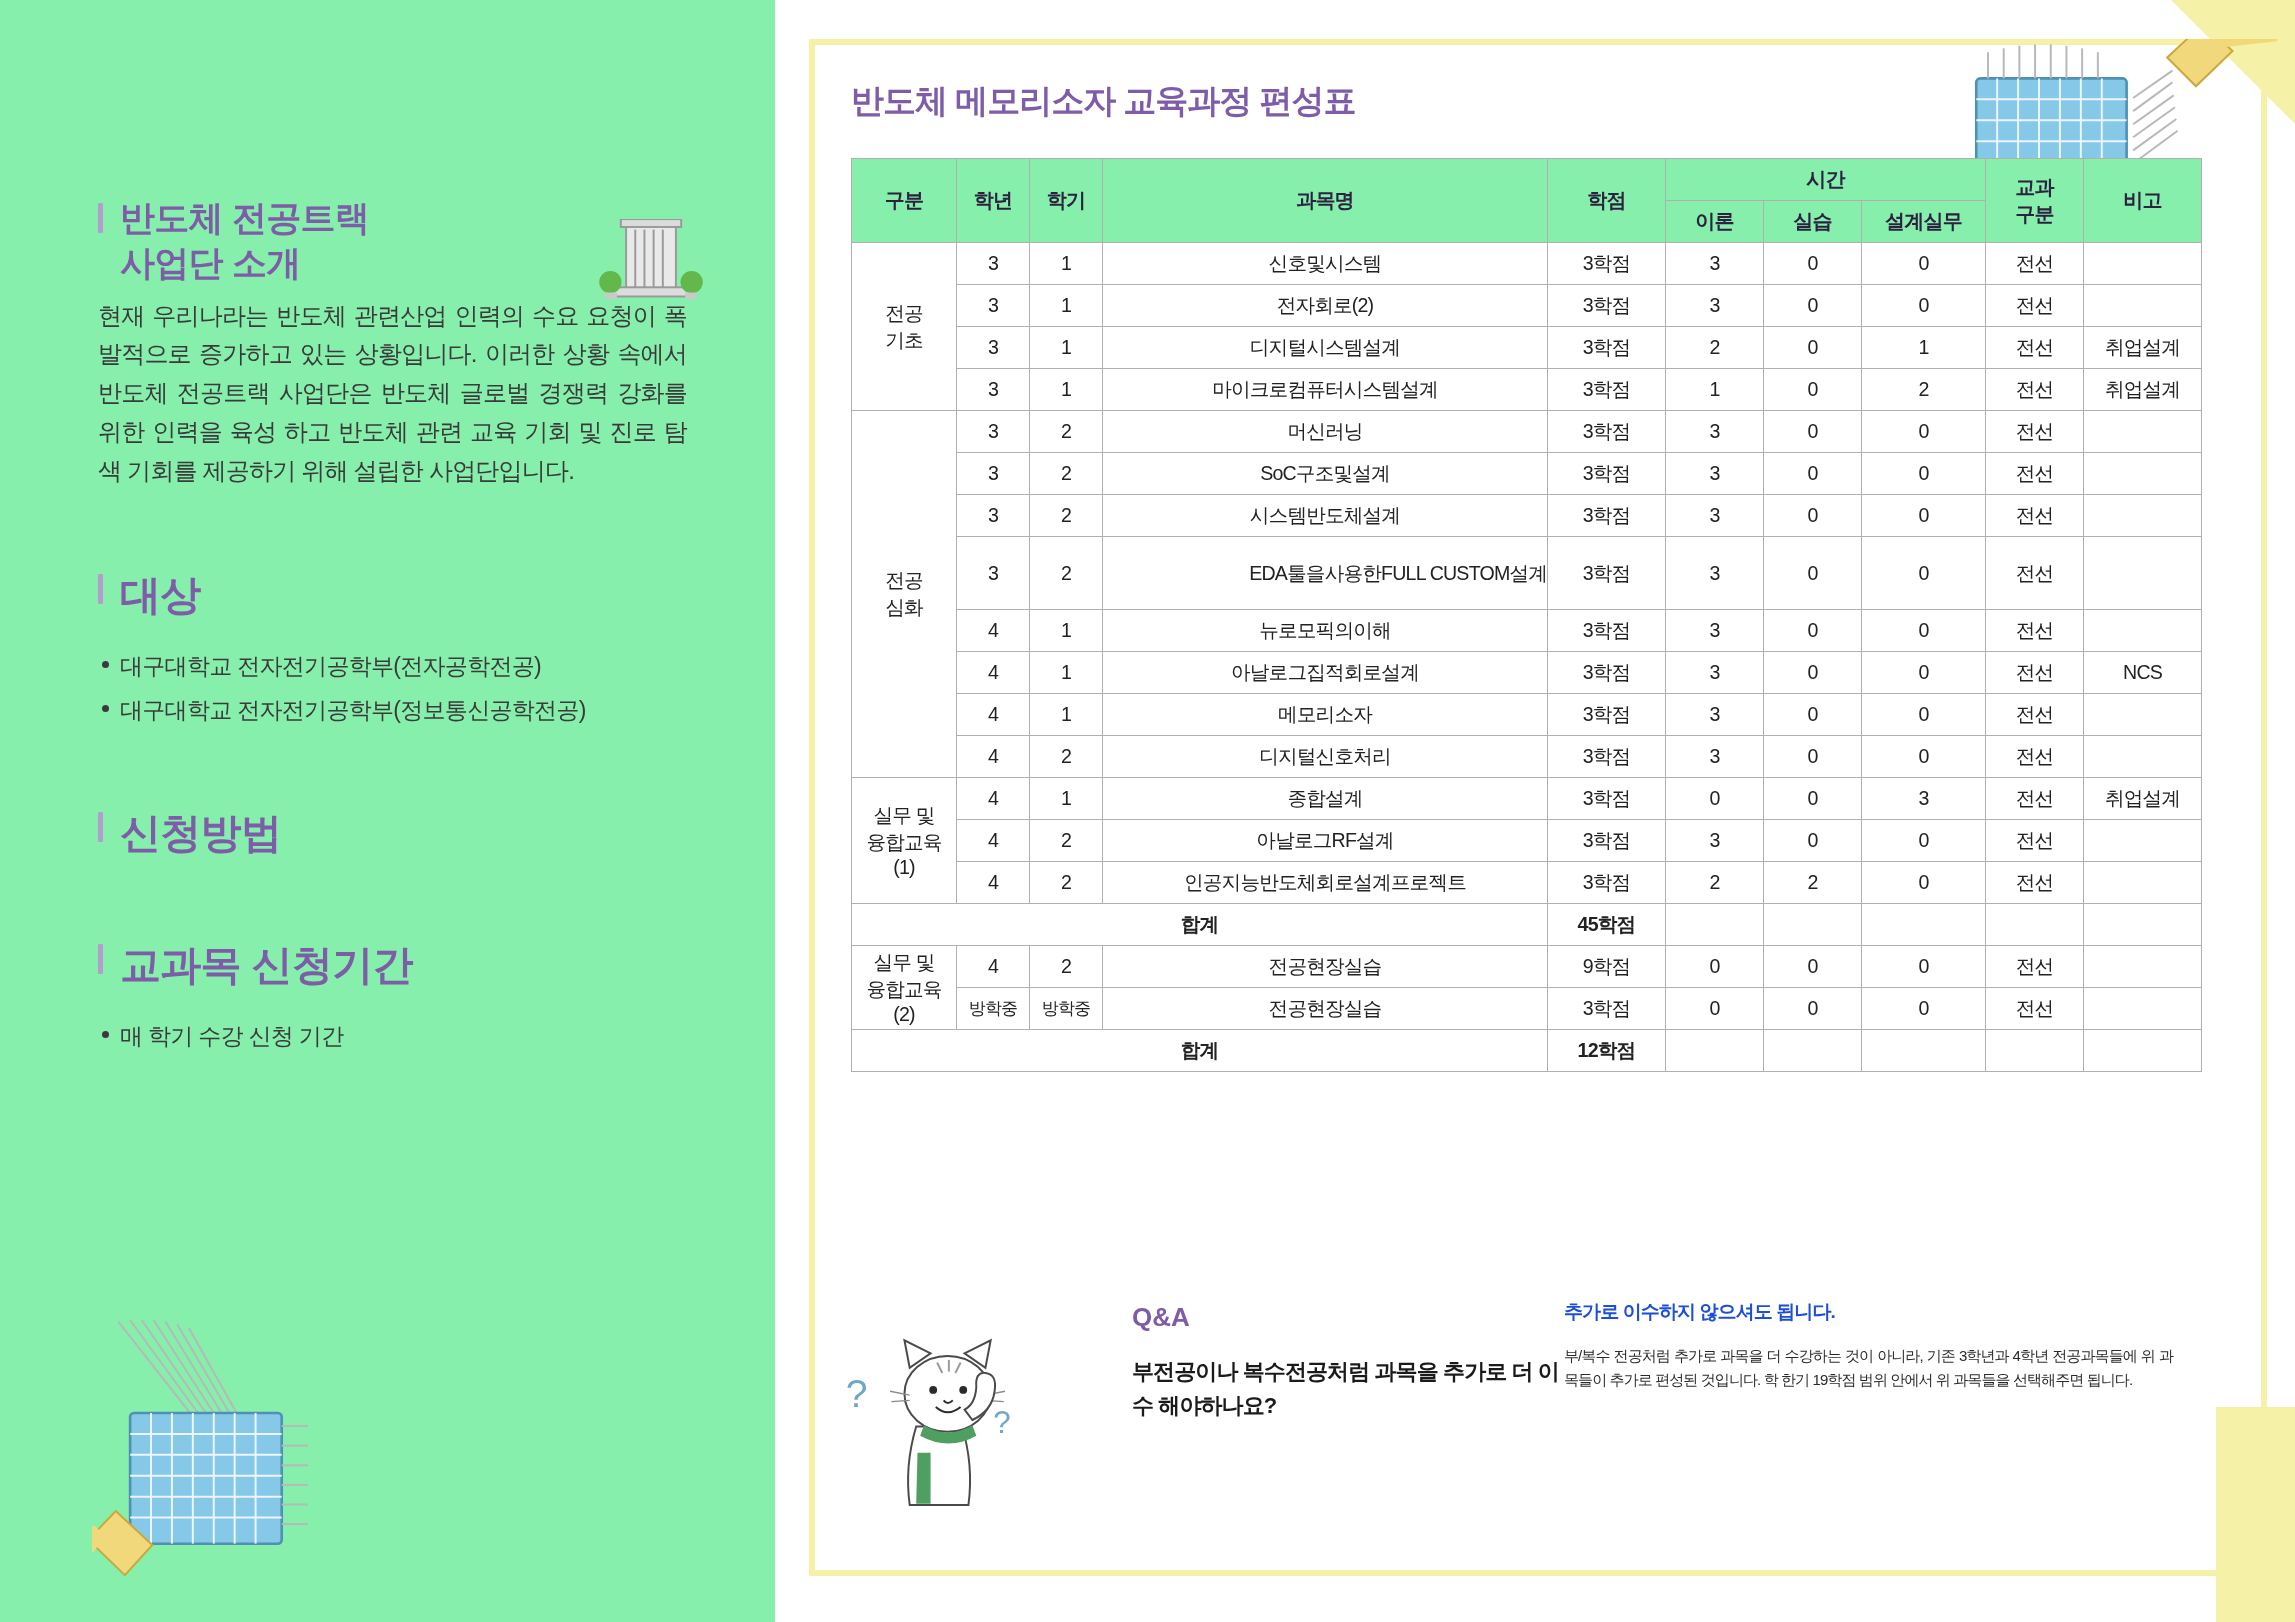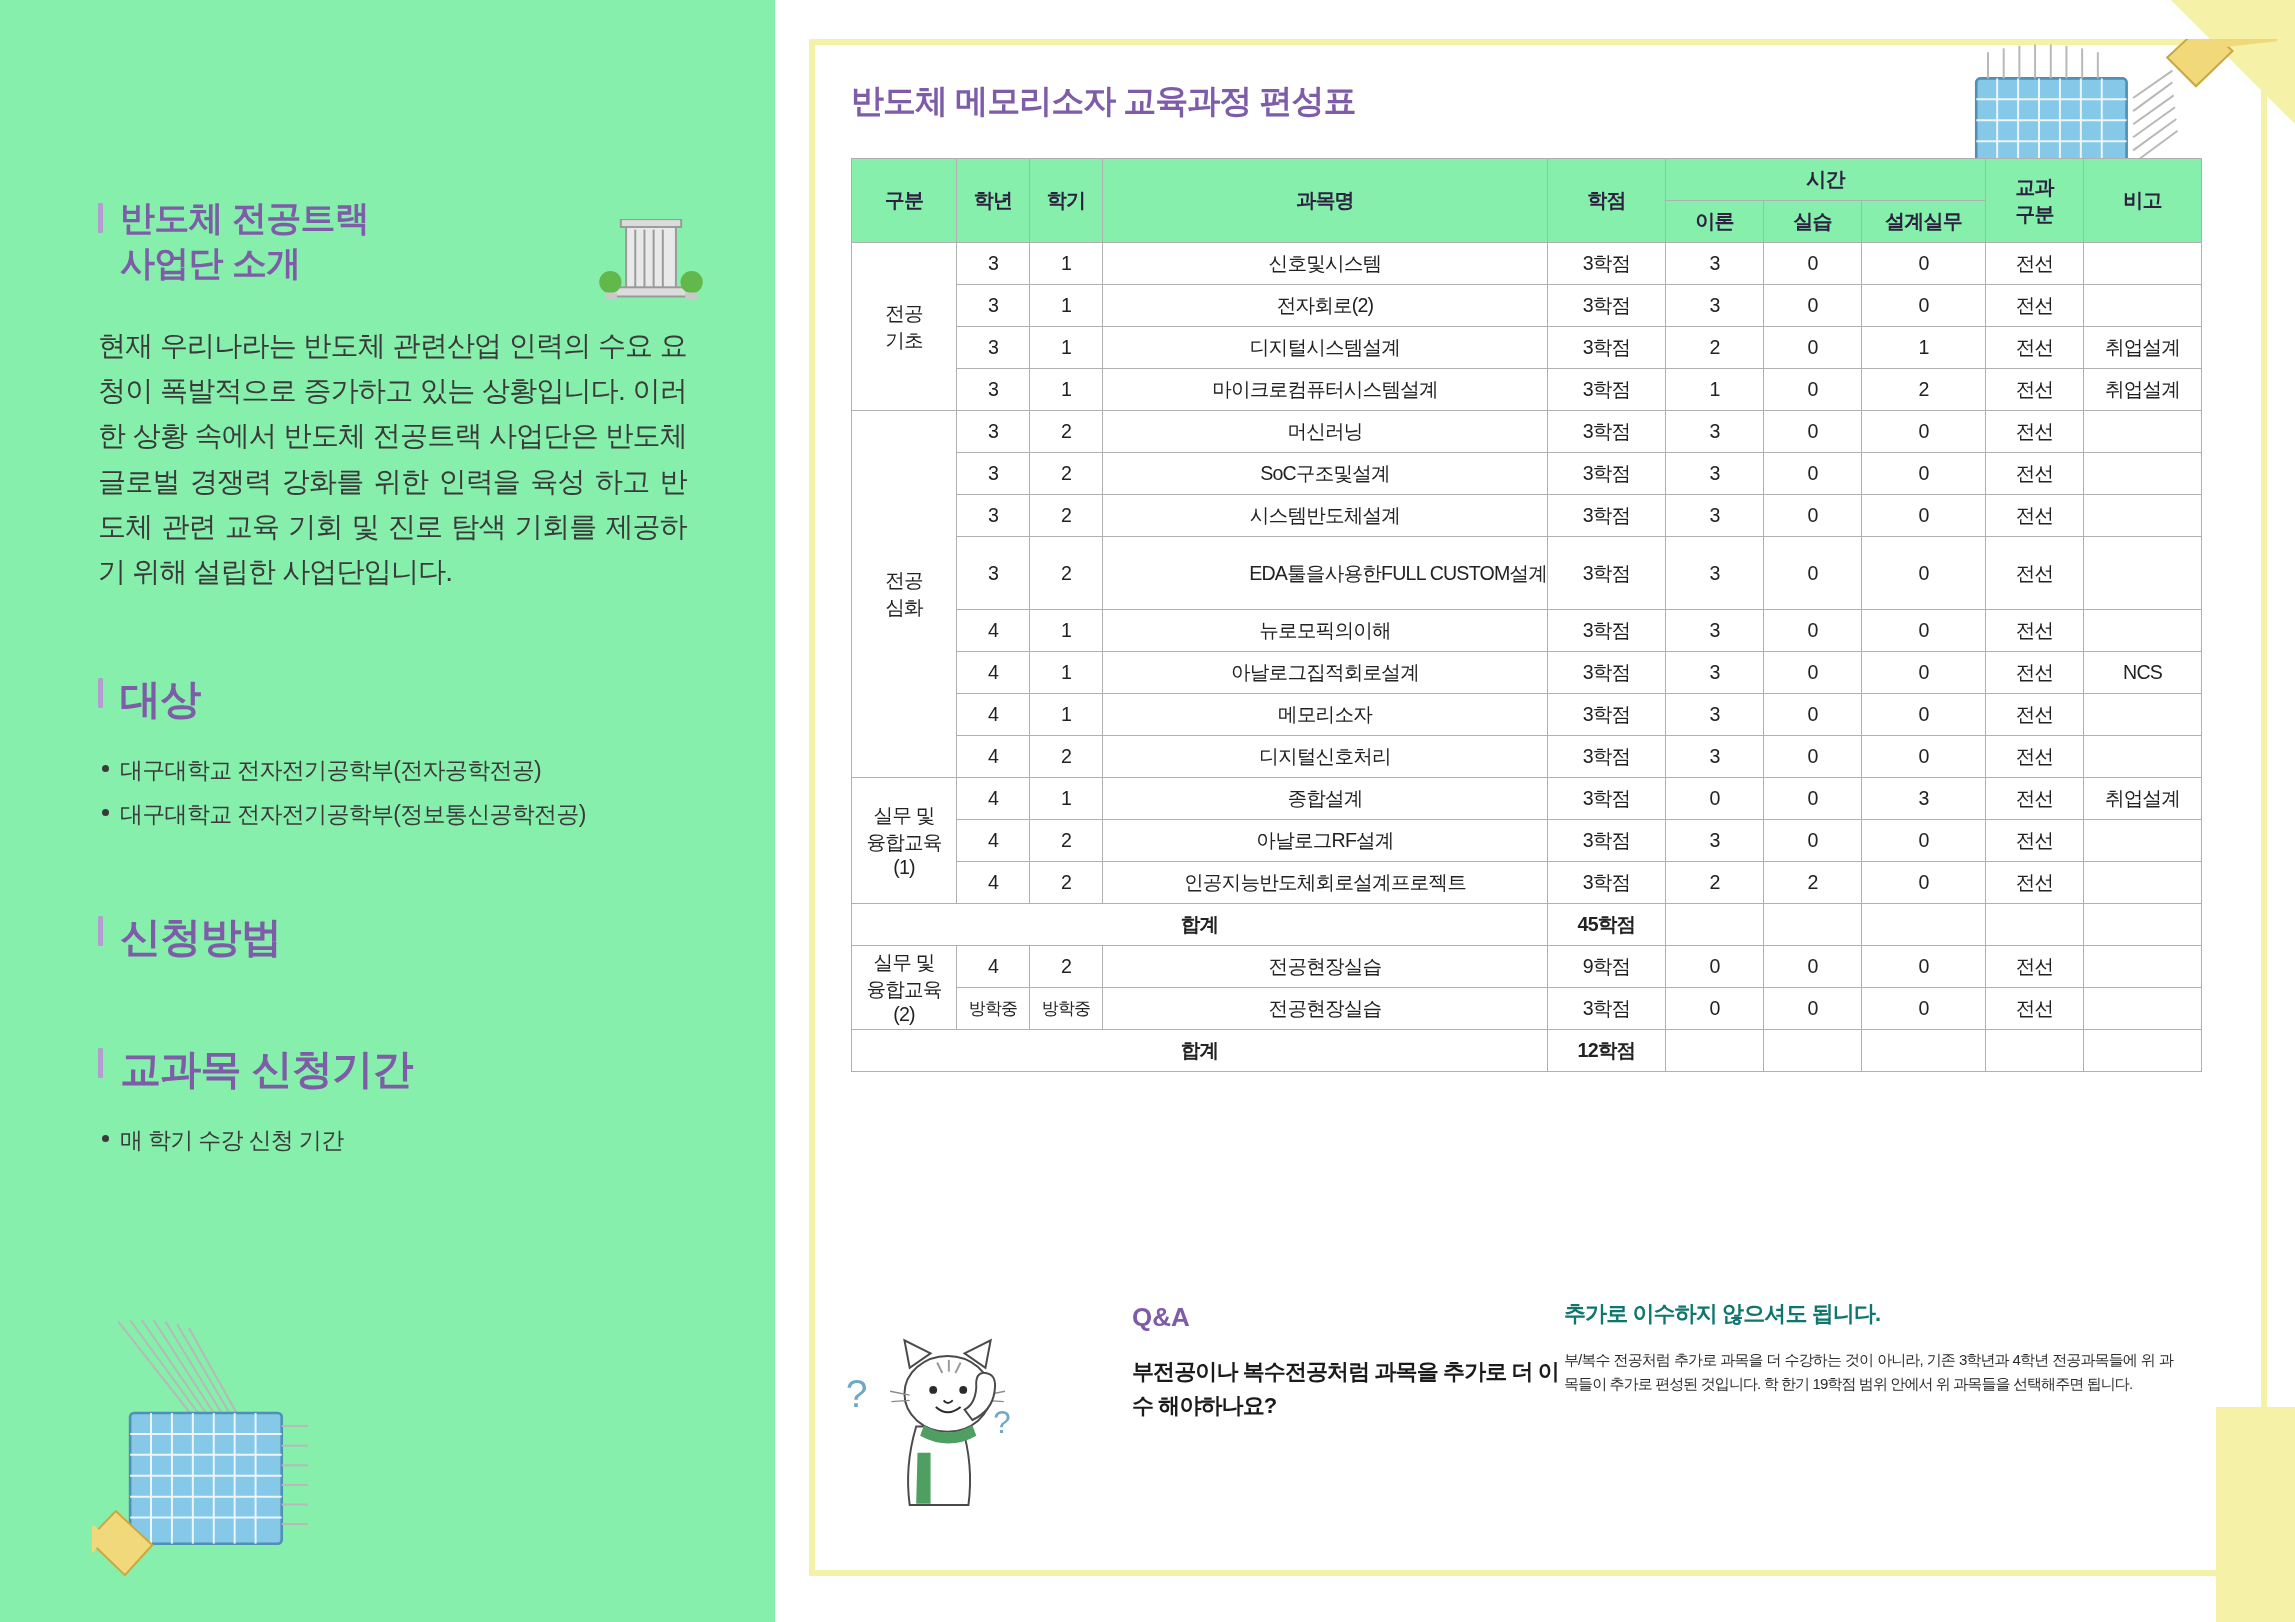--- a/index.html
+++ b/index.html
@@ -22,21 +22,21 @@
   }
   .bar-title{
     position:relative;padding-left:22px;
   }
   .bar-title:before{
     content:"";position:absolute;left:0;top:6.5px;width:5.2px;height:30px;
     background:#b49cd0;border-radius:1.3px;
   }
   .intro-title{font-size:35px;line-height:1.28;}
   .intro-body{
-    margin-top:37px;color:#3a3a3a;font-size:28px;line-height:1.62;
+    margin-top:11px;color:#3a3a3a;font-size:24px;line-height:1.62;
     letter-spacing:-0.8px;text-align:justify;width:589px;
   }
   .block{margin-top:77px;}
   .block-title{font-size:41px;}
   .bullets{margin-top:25px;}
   .bullet{
     color:#3a3a3a;font-size:23px;line-height:1.62;letter-spacing:-0.7px;
     position:relative;padding-left:22px;margin-bottom:6.5px;
   }
   .bullet:before{
@@ -82,21 +82,21 @@
   col.c-note{width:118px;}
 
   
   .qa-wrap{position:absolute;left:851px;top:1302px;width:1361px;}
   .qa-title{color:#7e5ca8;font-weight:bold;font-size:26px;letter-spacing:0px;}
   .qa-q{
     margin-top:22px;color:#1a1a1a;font-size:22px;font-weight:bold;
     line-height:1.55;letter-spacing:-0.9px;width:445px;
   }
   .qa-a-title{
-    color:#0f766e;font-size:22px;font-weight:bold;letter-spacing:-0.9px;
+    color:#1d4ed8;font-size:19px;font-weight:bold;letter-spacing:-0.9px;
   }
   .qa-a-body{
     margin-top:19px;color:#2a2a2a;font-size:15px;line-height:1.62;
     letter-spacing:-0.9px;width:609px;text-align:justify;
   }
   
   .cat-area{position:absolute;left:844px;top:1322px;width:236px;height:190px;}
   
   .chip-top{position:absolute;left:1937px;top:39px;}
   .chip-bot{position:absolute;left:92px;top:1315px;}

